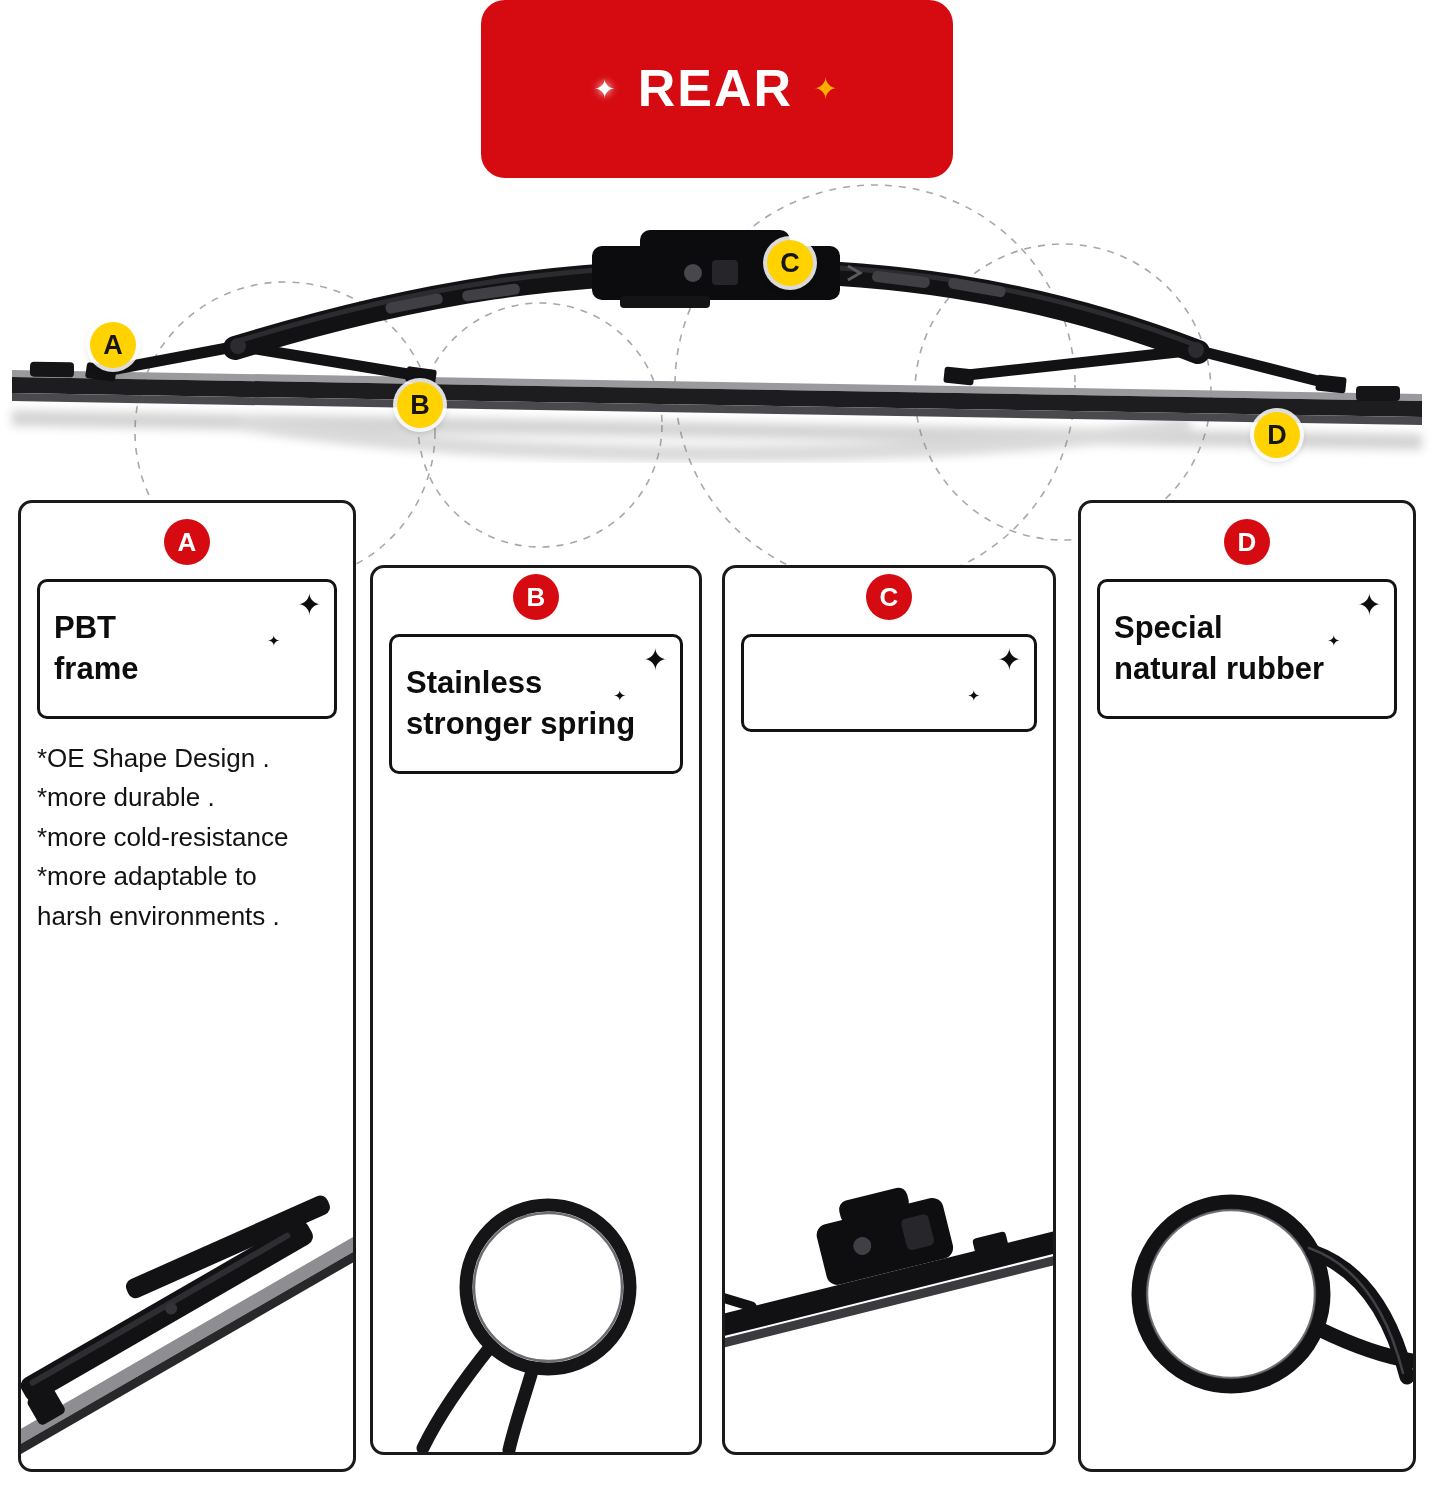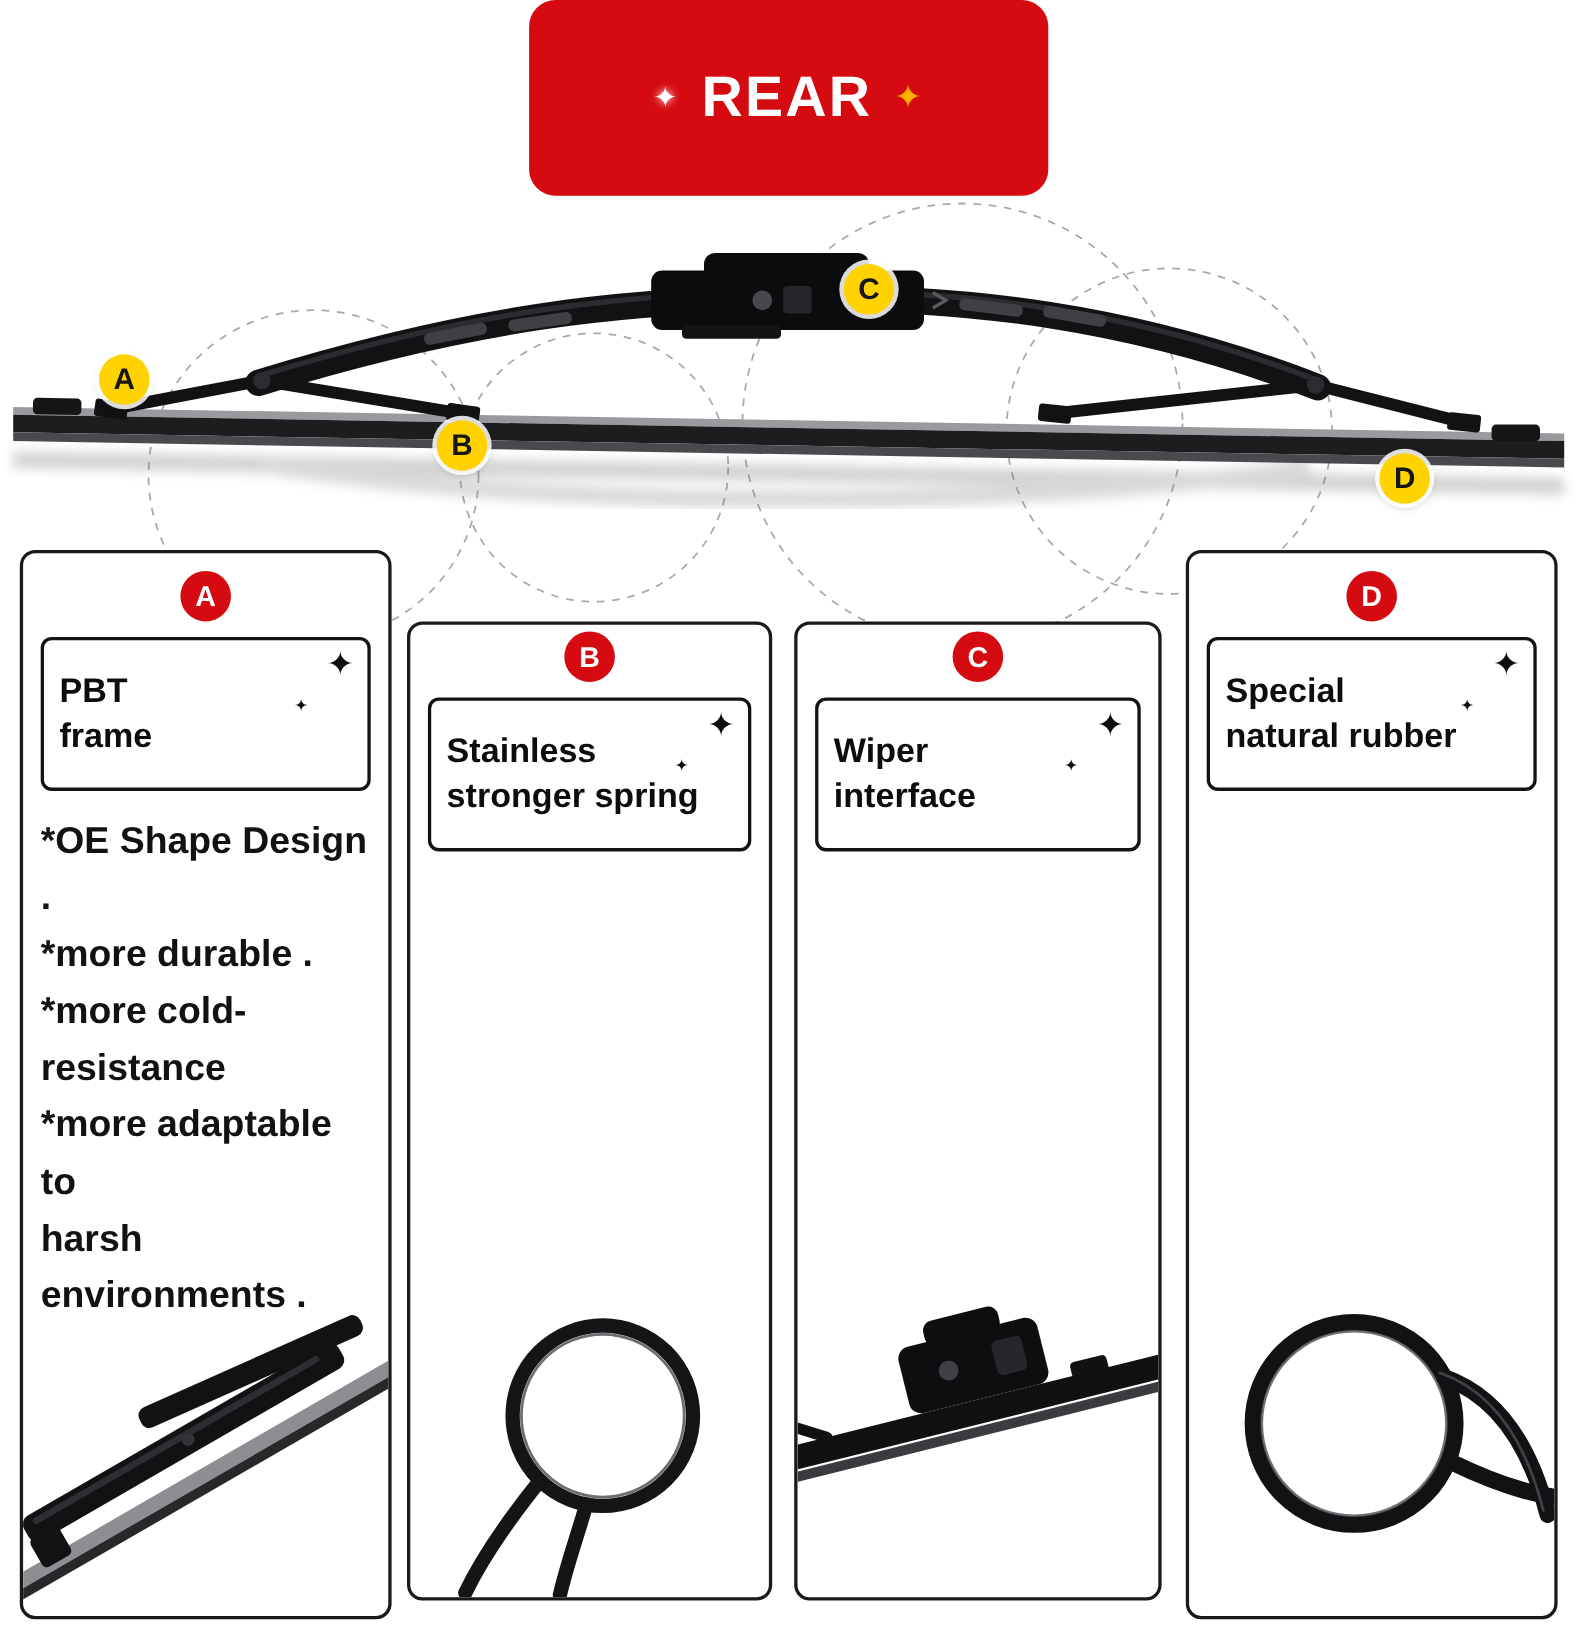--- a/index.html
+++ b/index.html
@@ -55,21 +55,21 @@
 
   .title-box {
     position: relative; margin: 14px 16px 0; border: 3px solid #131313;
     border-radius: 10px; padding: 26px 14px; min-height: 98px;
   }
   .title-text { font-size: 31px; font-weight: bold; color: #0d0d0d; line-height: 1.32; white-space: pre-line; }
   .star-big   { position: absolute; right: 12px; top: 8px;  font-size: 30px; color: #0d0d0d; }
   .star-small { position: absolute; right: 54px; top: 52px; font-size: 15px; color: #0d0d0d; }
 
   .panel-body {
-    padding: 20px 16px 0; font-size: 34px; font-weight: 700; color: #121212;
+    padding: 20px 16px 0; font-size: 26px; font-weight: 400; color: #121212;
     line-height: 1.52; white-space: pre-line;
   }
 
   .panel-photo { position: absolute; left: 0; right: 0; bottom: 0; overflow: hidden; border-radius: 0 0 11px 11px; }
   .panel-a .panel-photo { height: 330px; }
   .panel-b .panel-photo { height: 300px; }
   .panel-c .panel-photo { height: 380px; }
   .panel-d .panel-photo { height: 360px; }
   .panel-photo svg { display: block; width: 100%; height: 100%; }
 </style>
@@ -191,22 +191,20 @@
         <circle cx="175" cy="135" r="74" fill="none" stroke="#47474d" stroke-width="2.5" opacity="0.8"></circle>
         <path d="M 118 194 C 85 235 65 265 50 296" stroke="#151518" stroke-width="13" fill="none" stroke-linecap="round"></path>
         <path d="M 160 216 C 150 250 142 272 136 298" stroke="#151518" stroke-width="13" fill="none" stroke-linecap="round"></path>
       </svg>
     </div>
   </div>
 
   <div class="panel panel-c">
     <div class="panel-badge">C</div>
     <div class="title-box">
-      <div class="title-text">Wiper
-interface</div>
       <span class="star star-big">✦</span>
       <span class="star star-small">✦</span>
     </div>
     <div class="panel-photo">
       <svg viewBox="0 0 328 380" preserveAspectRatio="xMidYMid slice">
         <g transform="rotate(-14 164 190)">
           <rect x="-40" y="200" width="420" height="22" rx="7" fill="#111113"></rect>
           <rect x="-40" y="224" width="420" height="9" fill="#3a3a3f"></rect>
           <rect x="100" y="138" width="130" height="62" rx="11" fill="#0e0e10"></rect>
           <rect x="128" y="120" width="70" height="24" rx="9" fill="#0e0e10"></rect>

